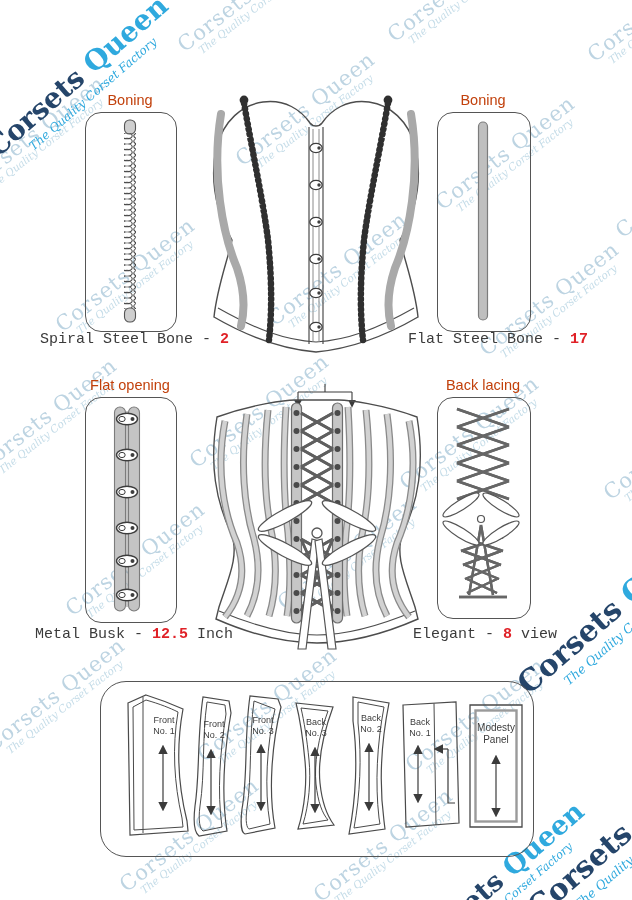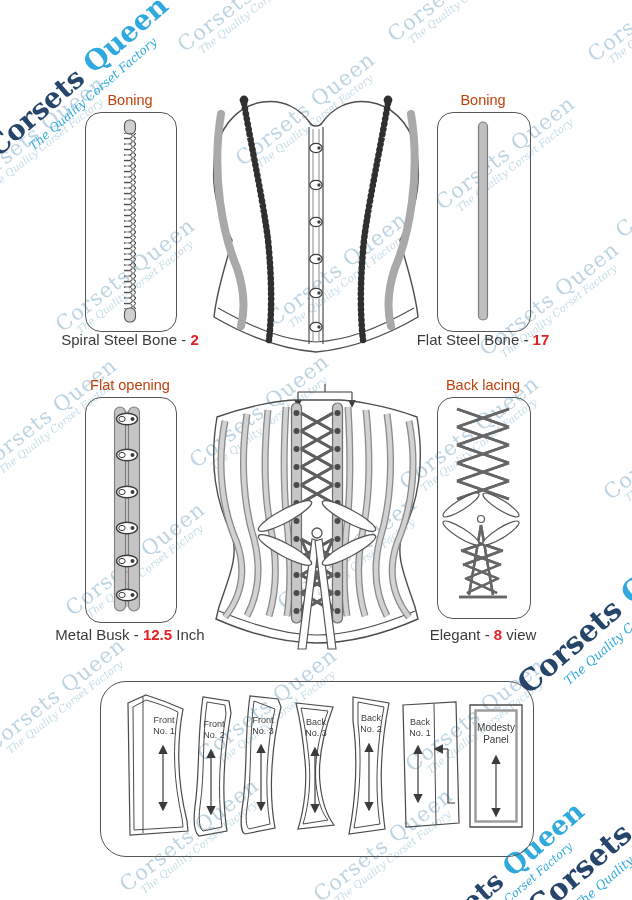--- a/index.html
+++ b/index.html
@@ -14,21 +14,21 @@
   .lw1{color:#25456a;}
   .lw2{color:#2fa9de;}
   .lg2{display:block;font-family:"DejaVu Serif",serif;font-style:italic;color:#2fa9de;white-space:nowrap;}
   .logo-a{left:-36px;top:58px;width:236px;}  .logo-a .lg1{font-size:28px;} .logo-a .lg2{font-size:12px;}
   .logo-b{left:496px;top:588px;width:246px;} .logo-b .lg1{font-size:30px;} .logo-b .lg2{font-size:12.5px;}
   .logo-c{left:506px;top:812px;width:246px;} .logo-c .lg1{font-size:30px;} .logo-c .lg2{font-size:12.5px;}
   .logo-d{left:388px;top:862px;width:226px;} .logo-d .lg1{font-size:27px;} .logo-d .lg2{font-size:11.5px;}
   
   .title{position:absolute;left:0;right:0;top:38px;text-align:center;font-size:17px;color:#383838;}
   .seclabel{position:absolute;text-align:center;font-size:14.5px;color:#c2410c;}
-  .caption{position:absolute;text-align:center;font-size:15px;color:#3b3b3b;white-space:nowrap;}
+  .caption{position:absolute;text-align:center;font-size:15px;color:#3b3b3b;white-space:nowrap;font-family:Liberation Mono, monospace;}
   .red{color:#e02127;font-weight:bold;}
   .note{position:absolute;left:66px;top:858px;width:500px;text-align:center;font-size:15px;color:#3b3b3b;margin-top:44px;}
   
   .box{position:absolute;border:1.3px solid #555;border-radius:16px;background:transparent;}
   .patternbox{position:absolute;border:1.3px solid #555;border-radius:26px;background:transparent;}
   .fig{position:absolute;}
   svg text.pl{font-family:"Liberation Sans",sans-serif;font-size:9px;fill:#3b3b3b;text-anchor:middle;}
   svg text.plb{font-family:"Liberation Sans",sans-serif;font-size:10px;fill:#3b3b3b;text-anchor:middle;}
 </style>
 </head>

